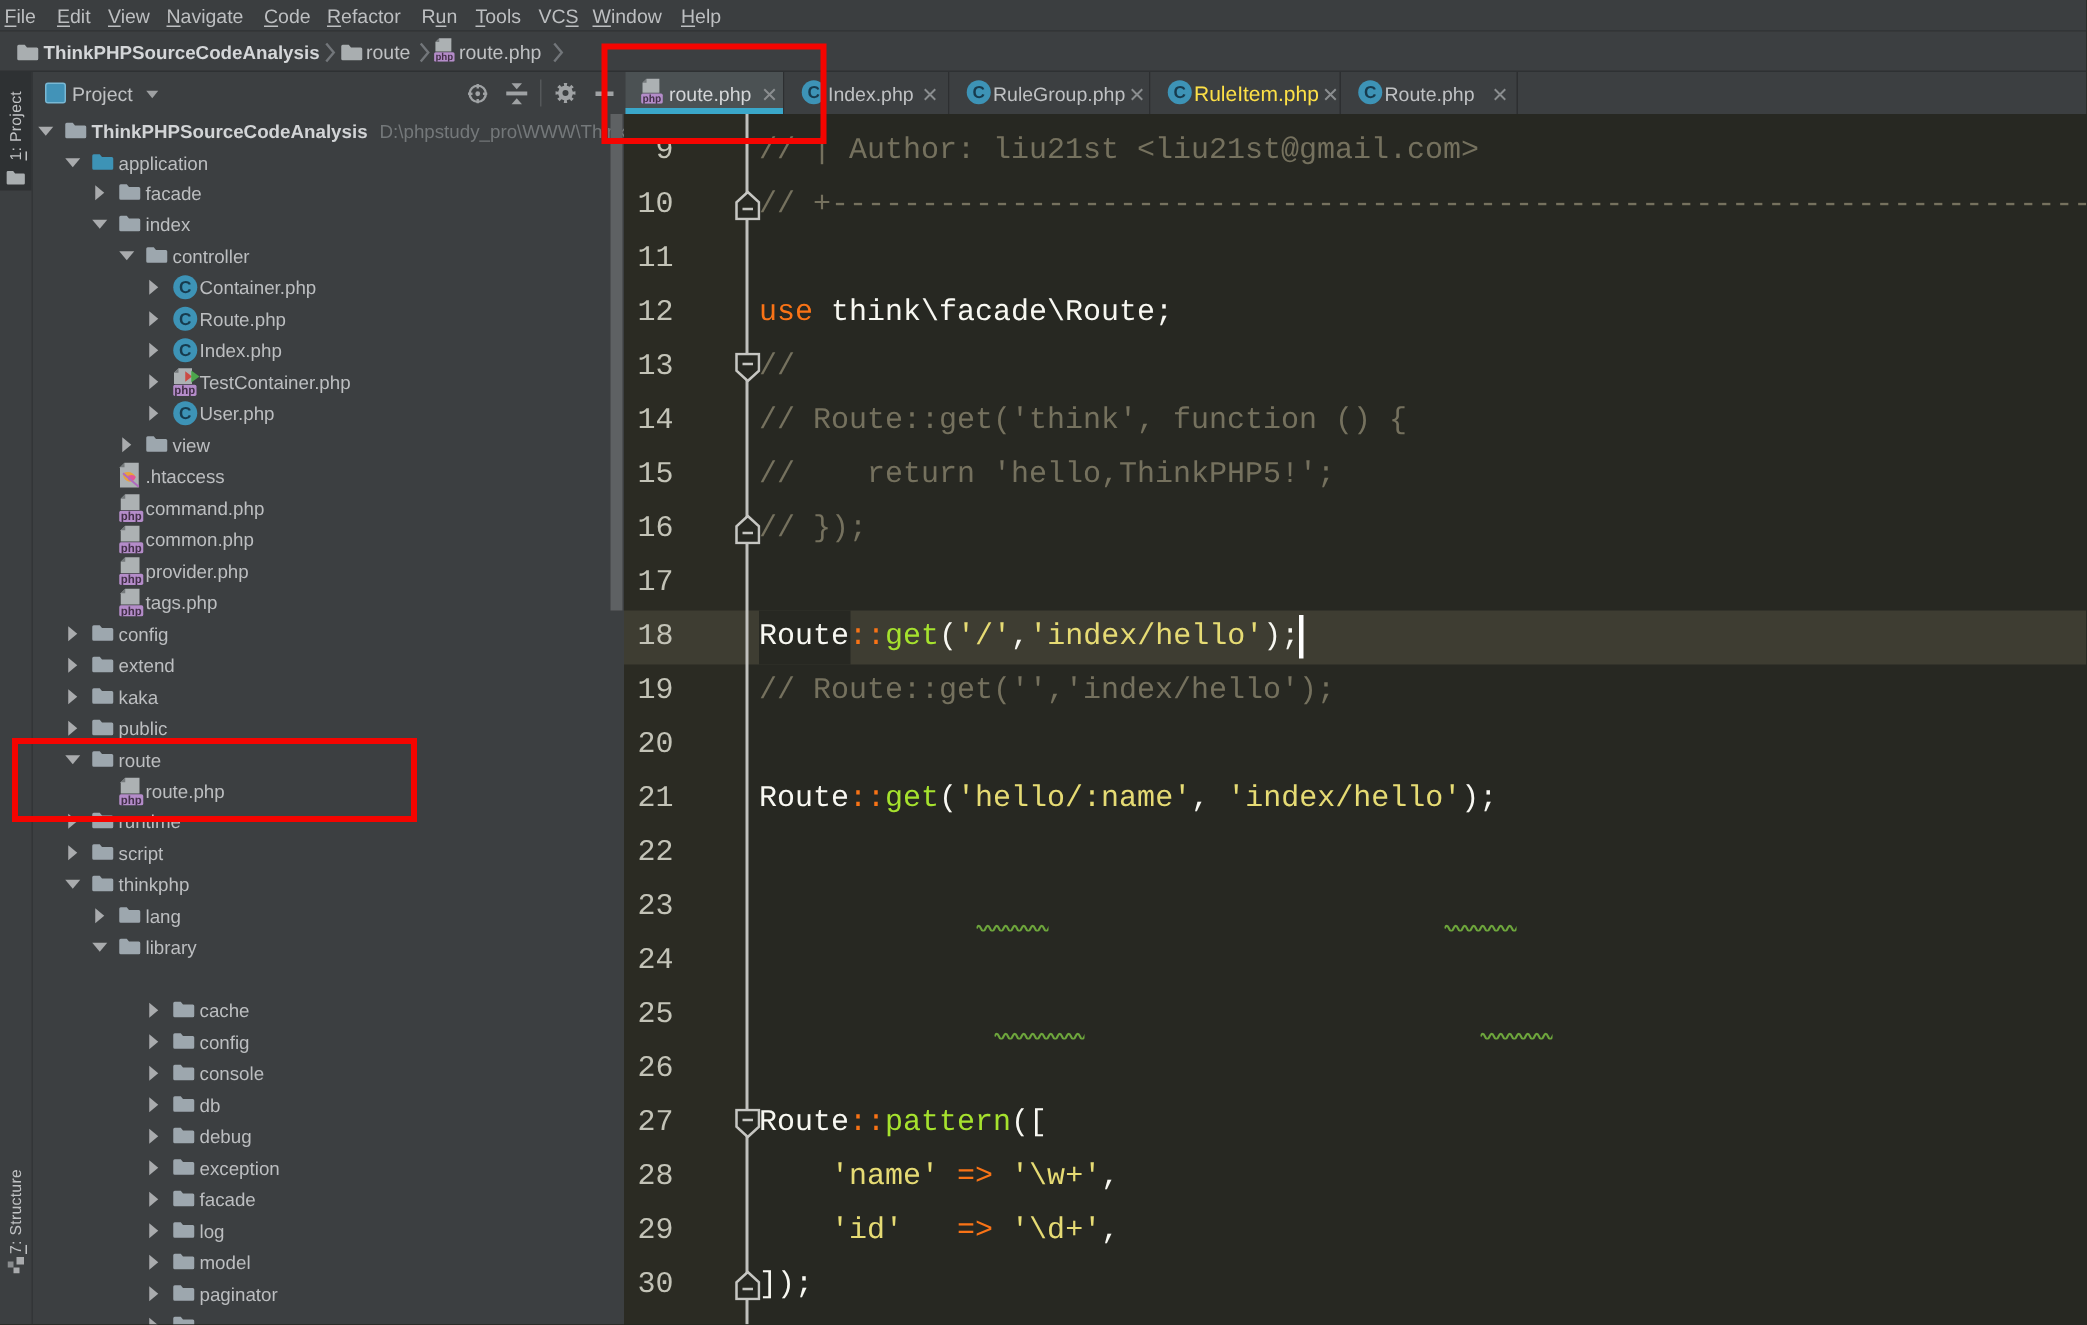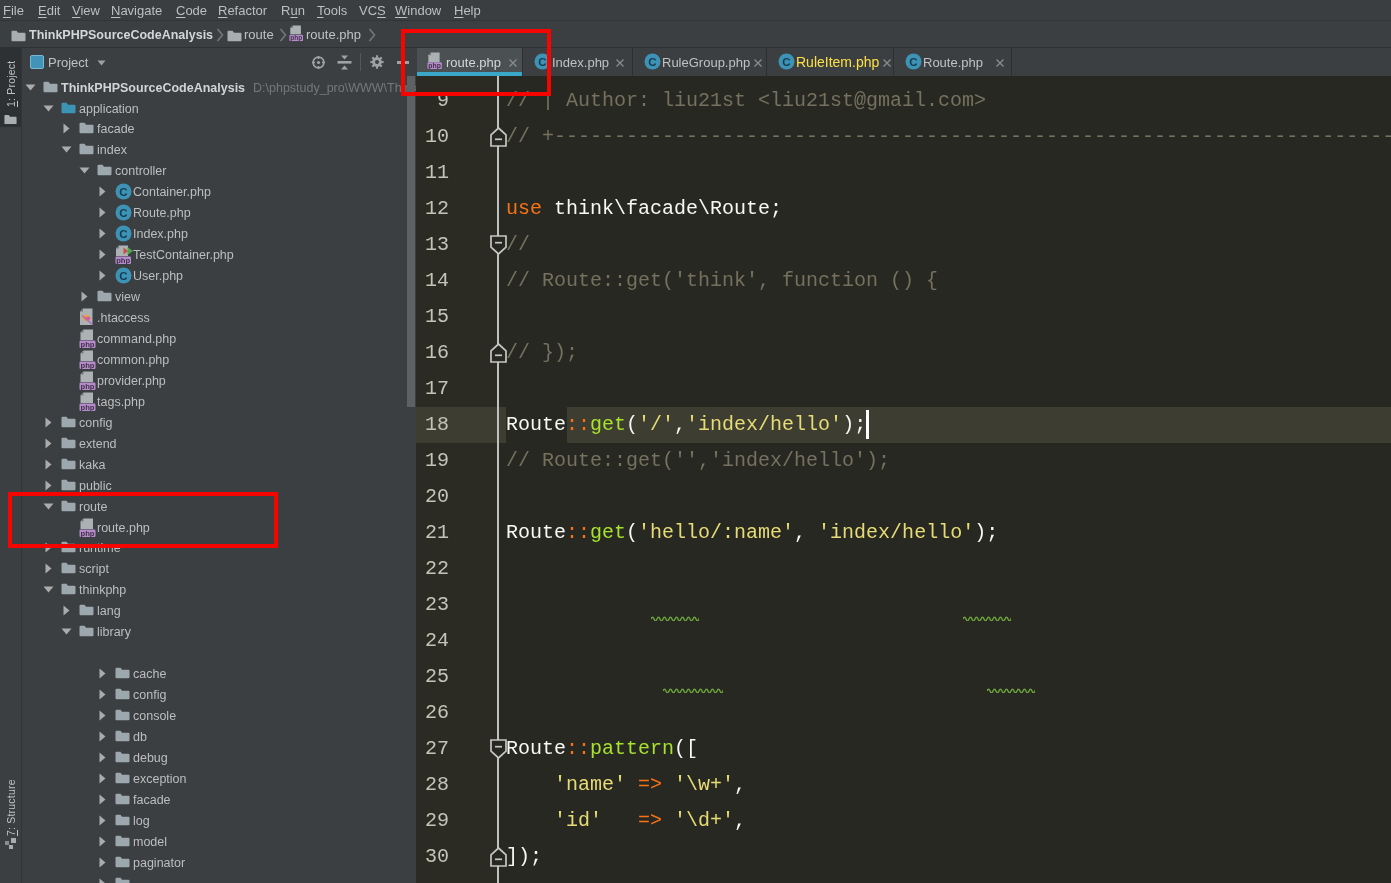--- a/index.html
+++ b/index.html
@@ -598,20 +598,21 @@
     <div class="lnum" style="top:43px">10</div>
     <div class="cl" style="top:43px"><span class="cm">// +--------------------------------------------------------------------------------------------------------------</span></div>
     <div class="lnum" style="top:79px">11</div>
     <div class="lnum" style="top:115px">12</div>
     <div class="cl" style="top:115px"><span class="kw">use</span> think\facade\Route;</div>
     <div class="lnum" style="top:151px">13</div>
     <div class="cl" style="top:151px"><span class="cm">//</span></div>
     <div class="lnum" style="top:187px">14</div>
     <div class="cl" style="top:187px"><span class="cm">// Route::get('think', function () {</span></div>
     <div class="lnum" style="top:223px">15</div>
+    <div class="cl" style="top:223px"><span class="cm">//    return 'hello,ThinkPHP5!';</span></div>
     <div class="lnum" style="top:259px">16</div>
     <div class="cl" style="top:259px"><span class="cm">// });</span></div>
     <div class="lnum" style="top:295px">17</div>
     <div class="lnum" style="top:331px">18</div>
     <div class="cl" style="top:331px">Route<span class="kw">::</span><span class="fn">get</span>(<span class="st">'/'</span>,<span class="st">'index/hello'</span>);</div>
     <div class="lnum" style="top:367px">19</div>
     <div class="cl" style="top:367px"><span class="cm">// Route::get('','index/hello');</span></div>
     <div class="lnum" style="top:403px">20</div>
     <div class="lnum" style="top:439px">21</div>
     <div class="cl" style="top:439px">Route<span class="kw">::</span><span class="fn">get</span>(<span class="st">'hello/:name'</span>, <span class="st">'index/hello'</span>);</div>

